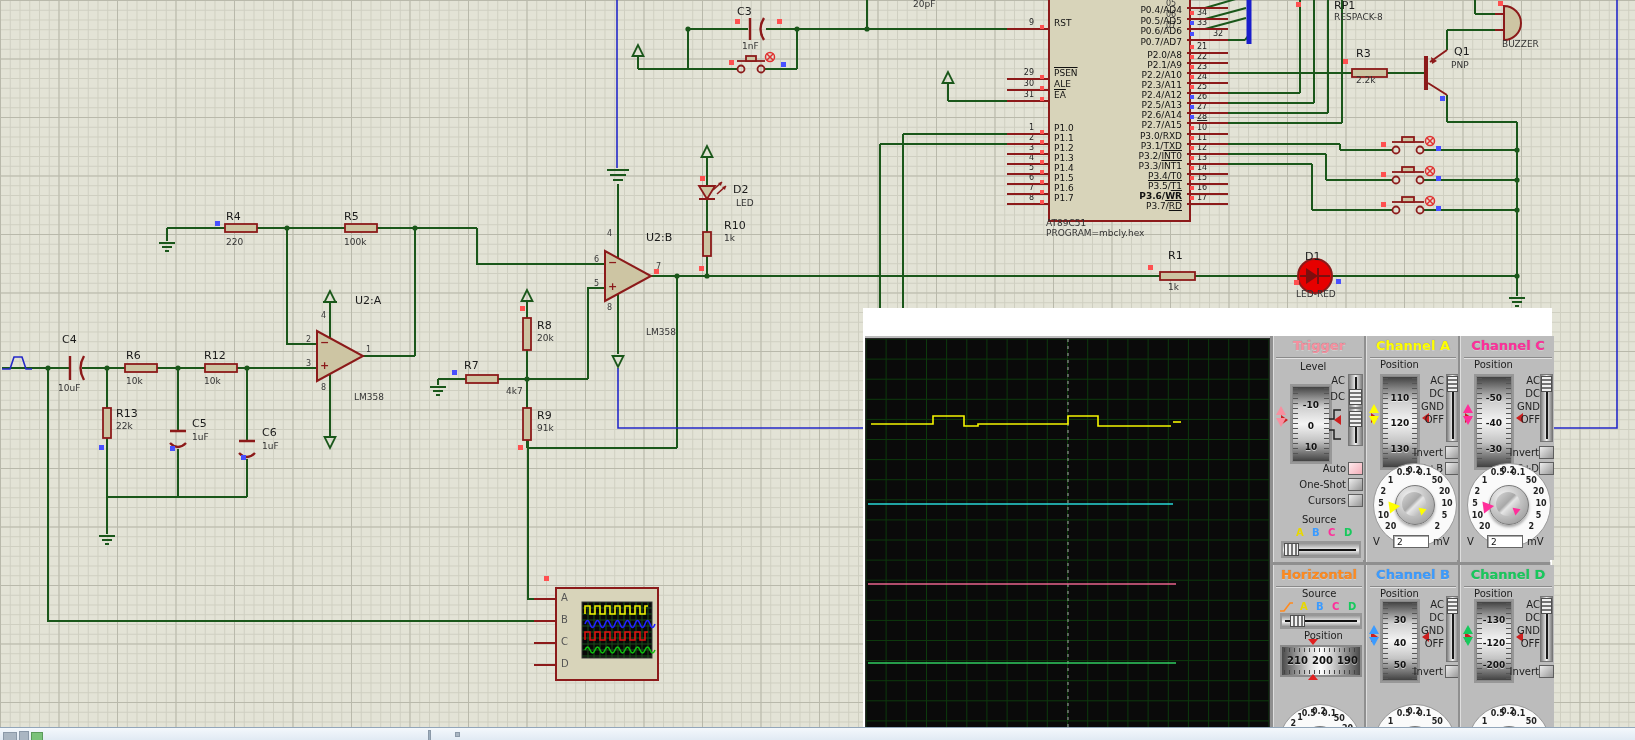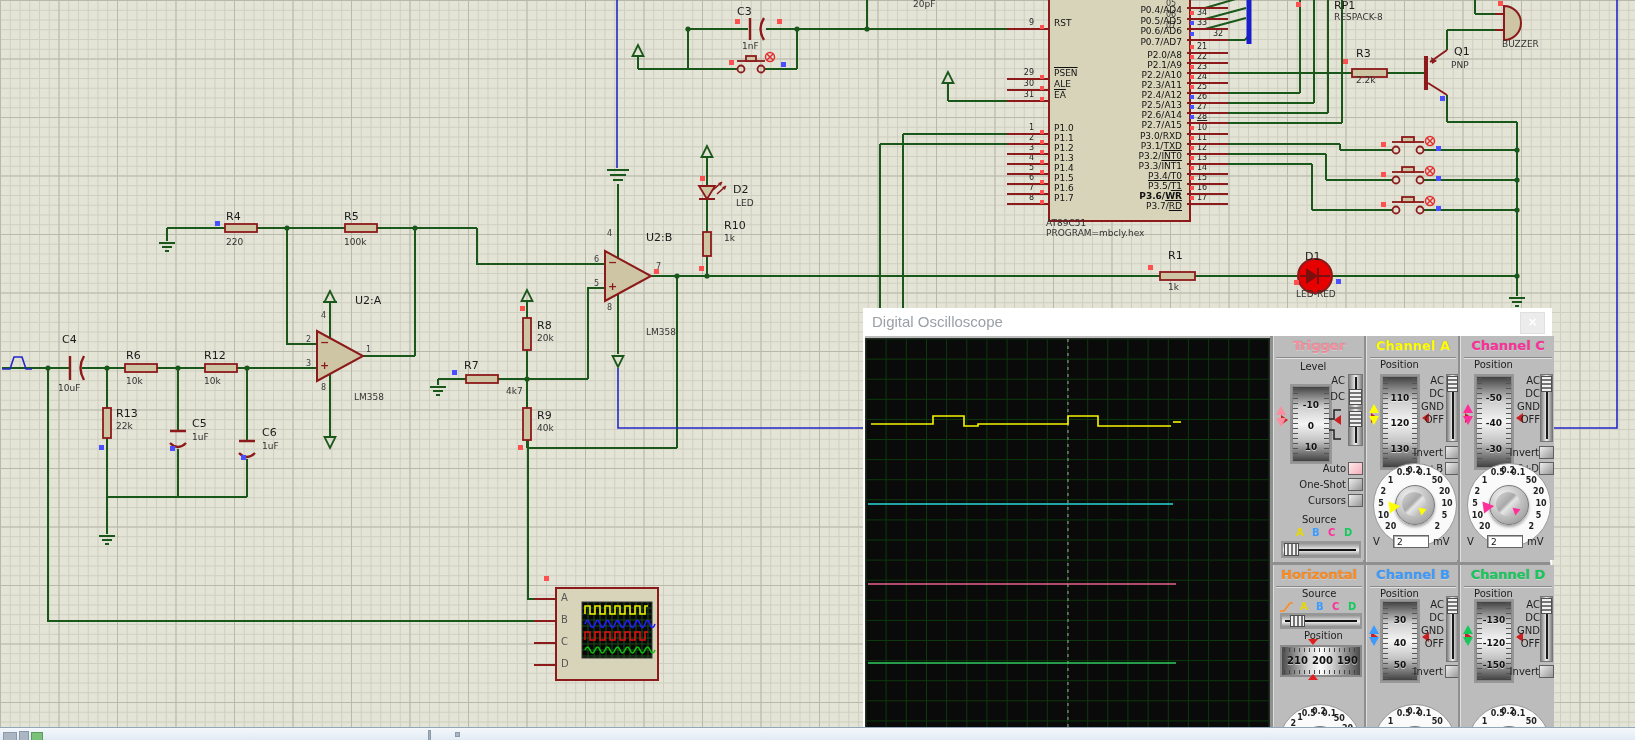--- a/index.html
+++ b/index.html
@@ -270,21 +270,21 @@
       <div class="lbl v" style="left: 192px; top: 433px;">1uF</div>
       <div class="lbl" style="left: 262px; top: 427px;">C6</div>
       <div class="lbl v" style="left: 262px; top: 442px;">1uF</div>
       <div class="lbl" style="left: 355px; top: 295px;">U2:A</div>
       <div class="lbl v" style="left: 354px; top: 393px;">LM358</div>
       <div class="lbl" style="left: 464px; top: 360px;">R7</div>
       <div class="lbl v" style="left: 464px; top: 387px; margin-left: 42px;">4k7</div>
       <div class="lbl" style="left: 537px; top: 320px;">R8</div>
       <div class="lbl v" style="left: 537px; top: 334px;">20k</div>
       <div class="lbl" style="left: 537px; top: 410px;">R9</div>
-      <div class="lbl v" style="left: 537px; top: 424px;">40k</div>
+      <div class="lbl v" style="left: 537px; top: 424px;">91k</div>
       <div class="lbl" style="left: 646px; top: 232px;">U2:B</div>
       <div class="lbl v" style="left: 646px; top: 328px;">LM358</div>
       <div class="lbl" style="left: 733px; top: 184px;">D2</div>
       <div class="lbl v" style="left: 736px; top: 199px;">LED</div>
       <div class="lbl" style="left: 724px; top: 220px;">R10</div>
       <div class="lbl v" style="left: 724px; top: 234px;">1k</div>
       <div class="lbl" style="left: 1168px; top: 250px;">R1</div>
       <div class="lbl v" style="left: 1168px; top: 283px;">1k</div>
       <div class="lbl" style="left: 1305px; top: 251px;">D1</div>
       <div class="lbl v" style="left: 1296px; top: 290px;">LED-RED</div>
@@ -468,24 +468,20 @@
       <div class="sq r" style="left: 1190px; top: 186px; width: 4px; height: 4px;"></div>
       <span class="pnum" style="left: 1197px; top: 184px; position: absolute;">16</span>
       <span style="position: absolute; width: 125px; text-align: right; left: 1057px; top: 184px;"><span class="pname" style="position: static; font-weight: bold;">P3.6/<span class="un">WR</span></span></span>
       <div class="stub" style="left: 1187px; top: 203px; width: 41px;"></div>
       <div class="sq r" style="left: 1190px; top: 196px; width: 4px; height: 4px;"></div>
       <span class="pnum" style="left: 1197px; top: 194px; position: absolute;">17</span>
       <span style="position: absolute; width: 125px; text-align: right; left: 1057px; top: 194px;"><span class="pname" style="position: static;">P3.7/<span class="un">RD</span></span></span>
     </div>
 
 <div id="scope">
-  <div class="titlebar">
-    <div class="title">Digital Oscilloscope</div>
-    <div class="closebtn">×</div>
-  </div>
   <div id="body">
     <svg id="screen" width="403" height="402">
           <path d="M0.0,0 V402 M0,0.0 H403 M20.1,0 V402 M0,20.1 H403 M40.3,0 V402 M0,40.2 H403 M60.5,0 V402 M0,60.3 H403 M80.6,0 V402 M0,80.4 H403 M100.8,0 V402 M0,100.5 H403 M120.9,0 V402 M0,120.6 H403 M141.1,0 V402 M0,140.7 H403 M161.2,0 V402 M0,160.8 H403 M181.3,0 V402 M0,180.9 H403 M201.5,0 V402 M0,201.0 H403 M221.7,0 V402 M0,221.1 H403 M241.8,0 V402 M0,241.2 H403 M261.9,0 V402 M0,261.3 H403 M282.1,0 V402 M0,281.4 H403 M302.3,0 V402 M0,301.5 H403 M322.4,0 V402 M0,321.6 H403 M342.6,0 V402 M0,341.7 H403 M362.7,0 V402 M0,361.8 H403 M382.9,0 V402 M0,381.9 H403 M403.0,0 V402 M0,402.0 H403 " stroke="#0d3a0d" fill="none"></path>
           <line x1="202" x2="202" y1="0" y2="402" stroke="#a8a8a8" stroke-dasharray="3,4"></line>
           <polyline points="5,85 67,85 67,77 98,77 98,87 112,87 112,85 202,85 202,77 232,77 232,87 305,87" fill="none" stroke="#f5f500" stroke-width="1.6"></polyline>
           <polyline points="307,83 315,83" fill="none" stroke="#f5f500" stroke-width="1.6"></polyline>
           <polyline points="2,165 307,165" fill="none" stroke="#28d7d7" stroke-width="1.6"></polyline>
           <polyline points="2,245 310,245" fill="none" stroke="#e8638c" stroke-width="1.6"></polyline>
           <polyline points="2,324 310,324" fill="none" stroke="#30cc60" stroke-width="1.6"></polyline>
         </svg>
@@ -726,21 +722,21 @@
           </div>
           <div class="panel" style="left: 597px; top: 229px; width: 92px; height: 175px;">
             <div class="ptitle" style="color: rgb(23, 201, 92);">Channel D</div>
             <div class="pdiv"></div>
             <div class="slabel" style="left: 12px; top: 24px;">Position</div>
             <div class="vslider" style="left: 12px; top: 34px; width: 36px; height: 80px;">
               <div class="tickL"></div>
               <div class="tickR"></div>
               <div class="vnum" style="top: 14.4px;">-130</div>
               <div class="vnum" style="top: 36.8px;">-120</div>
-              <div class="vnum" style="top: 59.2px;">-150</div>
+              <div class="vnum" style="top: 59.2px;">-200</div>
             </div>
             <div class="arr arrR" style="left: 3px; top: 67px;"></div>
             <div class="arr arrL" style="left: 54px; top: 67px;"></div>
             <div class="dblArrow" style="left: 1px; top: 60px; border-left: 5px solid transparent; border-right: 5px solid transparent; border-bottom: 9px solid rgb(23, 201, 92);"></div>
             <div class="dblArrow" style="left: 1px; top: 72px; border-left: 5px solid transparent; border-right: 5px solid transparent; border-top: 9px solid rgb(23, 201, 92);"></div>
             <div class="slabel" style="left: auto; top: 35px; right: 14px;">AC</div>
             <div class="slabel" style="left: auto; top: 48px; right: 14px;">DC</div>
             <div class="slabel" style="left: auto; top: 61px; right: 14px;">GND</div>
             <div class="slabel" style="left: auto; top: 74px; right: 14px;">OFF</div>
             <div class="track" style="left: 78px; top: 31px; width: 11px; height: 64px;">

